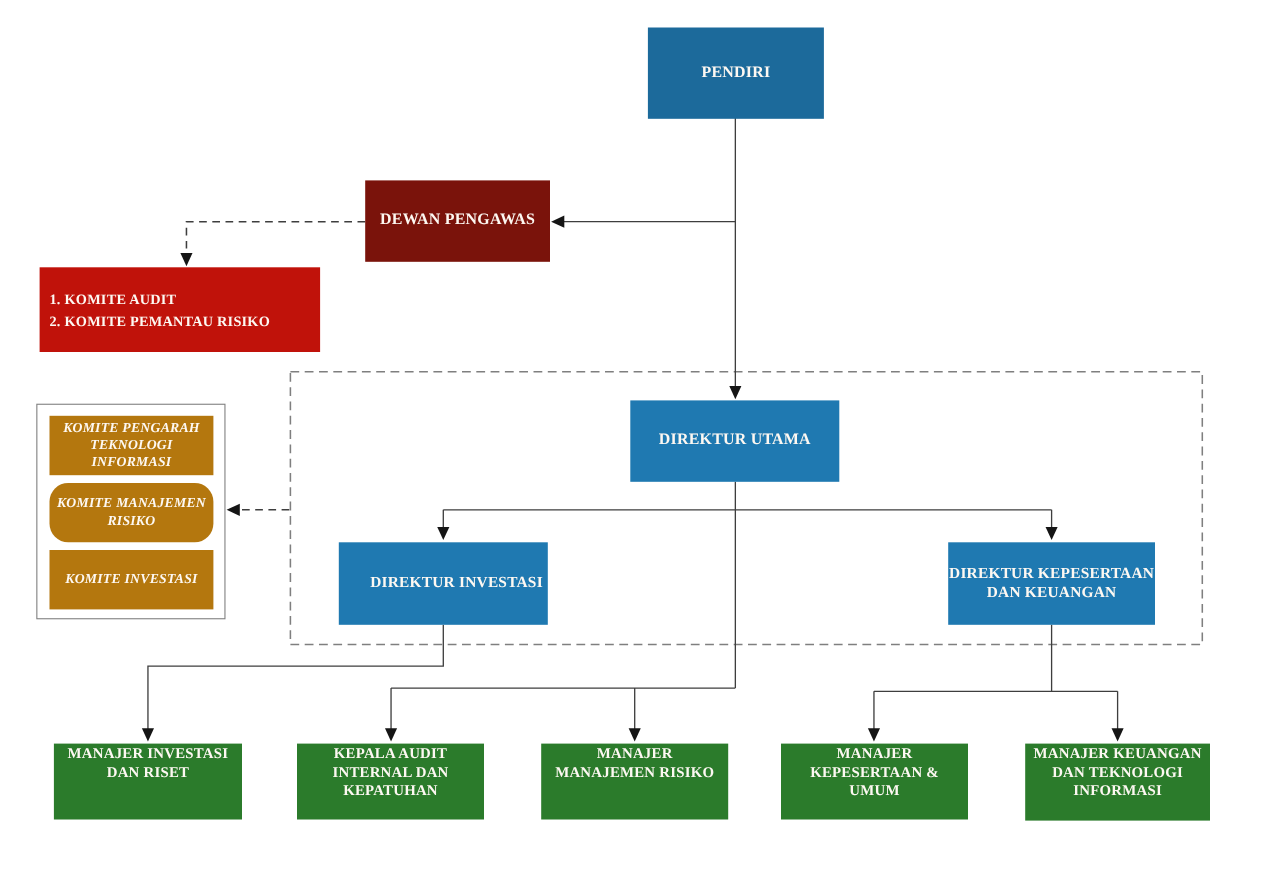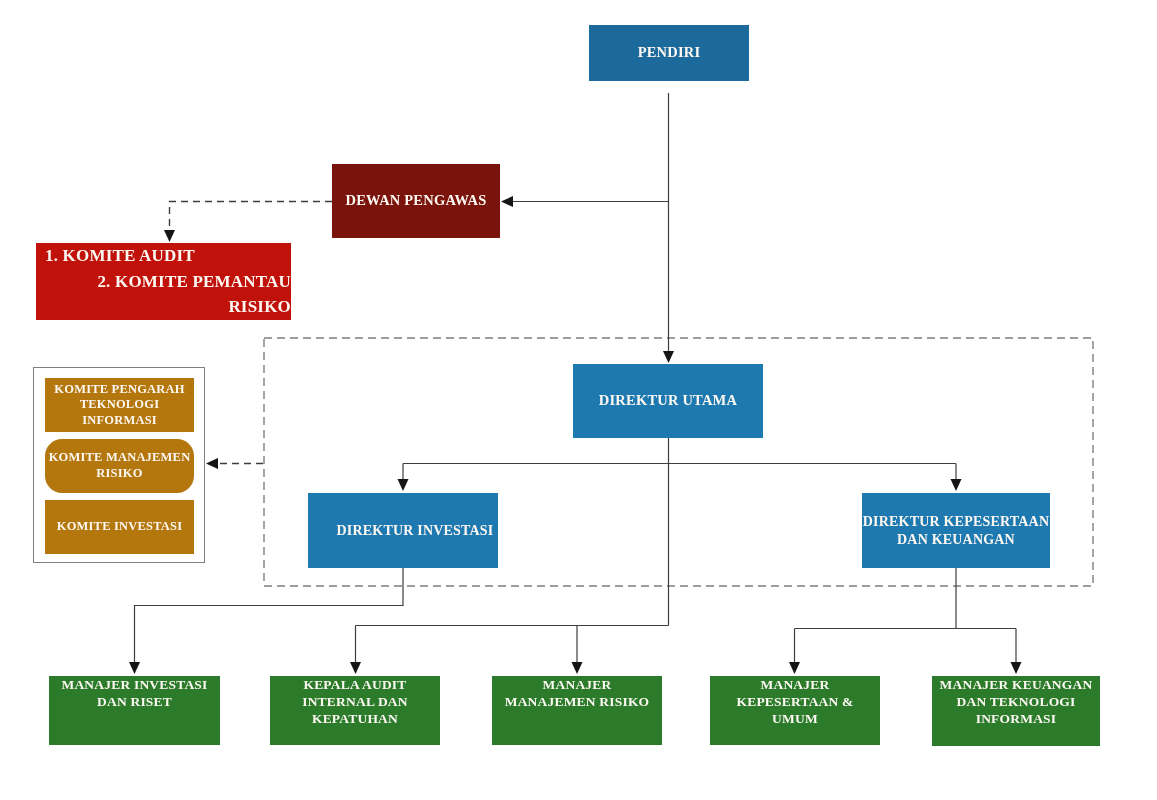--- a/index.html
+++ b/index.html
@@ -20,21 +20,21 @@
   .blue1{background:var(--blue-primary,#1c6a9b);}
   .blue2{background:var(--blue-secondary,#1f79b1);}
   .maroon{background:var(--maroon,#7a130b);}
   .redbox{background:var(--red,#c0120a);}
   .orange{background:var(--orange,#b4770e);}
   .greenbox{background:var(--green,#2b7b2b);align-items:flex-start;padding-top:0;font-size:13.5px;line-height:1.27;}
   .lbl-lg{font-size:14.5px;}
   .lbl-md{font-size:14px;}
   .committee-list{
     flex-direction:column;align-items:flex-start;justify-content:center;
-    text-align:right;padding-left:9px;font-size:17px;line-height:1.5;
+    text-align:right;padding-left:9px;font-size:13px;line-height:1.5;
   }
   .panel{
     position:absolute;background:#fff;border:1px solid var(--panel-border,#808080);
     box-sizing:border-box;
   }
   .orange{font-size:12.5px;line-height:1.25;}
 </style>
 </head>
 <body>
 
@@ -60,38 +60,38 @@
       <path d="M397.5,479 h11 L403,491 z"></path>
       <path d="M950.5,479 h11 L956,491 z"></path>
       <path d="M129,662 h11 L134.5,674 z"></path>
       <path d="M350,662 h11 L355.5,674 z"></path>
       <path d="M571.5,662 h11 L577,674 z"></path>
       <path d="M789,662 h11 L794.5,674 z"></path>
       <path d="M1010.5,662 h11 L1016,674 z"></path>
     </g>
   </svg>
 
-  <div class="box blue1 lbl-lg" style="left:589px;top:25px;width:160px;height:56px;">
+  <div class="box blue1 lbl-lg" style="left:589px;top:25px;width:160px;height:83px;">
     <span>PENDIRI</span>
   </div>
 
   <div class="box maroon lbl-lg" style="left:332px;top:164px;width:168px;height:74px;">
     <span>DEWAN PENGAWAS</span>
   </div>
 
   <div class="box redbox committee-list" style="left:36px;top:243px;width:255px;height:77px;">
     <div>1. KOMITE AUDIT</div>
     <div>2. KOMITE PEMANTAU RISIKO</div>
   </div>
 
   <div class="box blue2 lbl-lg" style="left:573px;top:364px;width:190px;height:74px;">
     <span>DIREKTUR UTAMA</span>
   </div>
 
-  <div class="panel" style="left:33px;top:367px;width:172px;height:196px;">
+  <div class="panel" style="left:33px;top:367px;width:172px;height:196px;font-style:italic;">
     <div class="box orange" style="left:11px;top:10px;width:149px;height:54px;">
       <span>KOMITE PENGARAH
 TEKNOLOGI
 INFORMASI</span>
     </div>
     <div class="box orange" style="left:11px;top:71px;width:149px;height:54px;border-radius:17px;">
       <span>KOMITE MANAJEMEN
 RISIKO</span>
     </div>
     <div class="box orange" style="left:11px;top:132px;width:149px;height:54px;">

